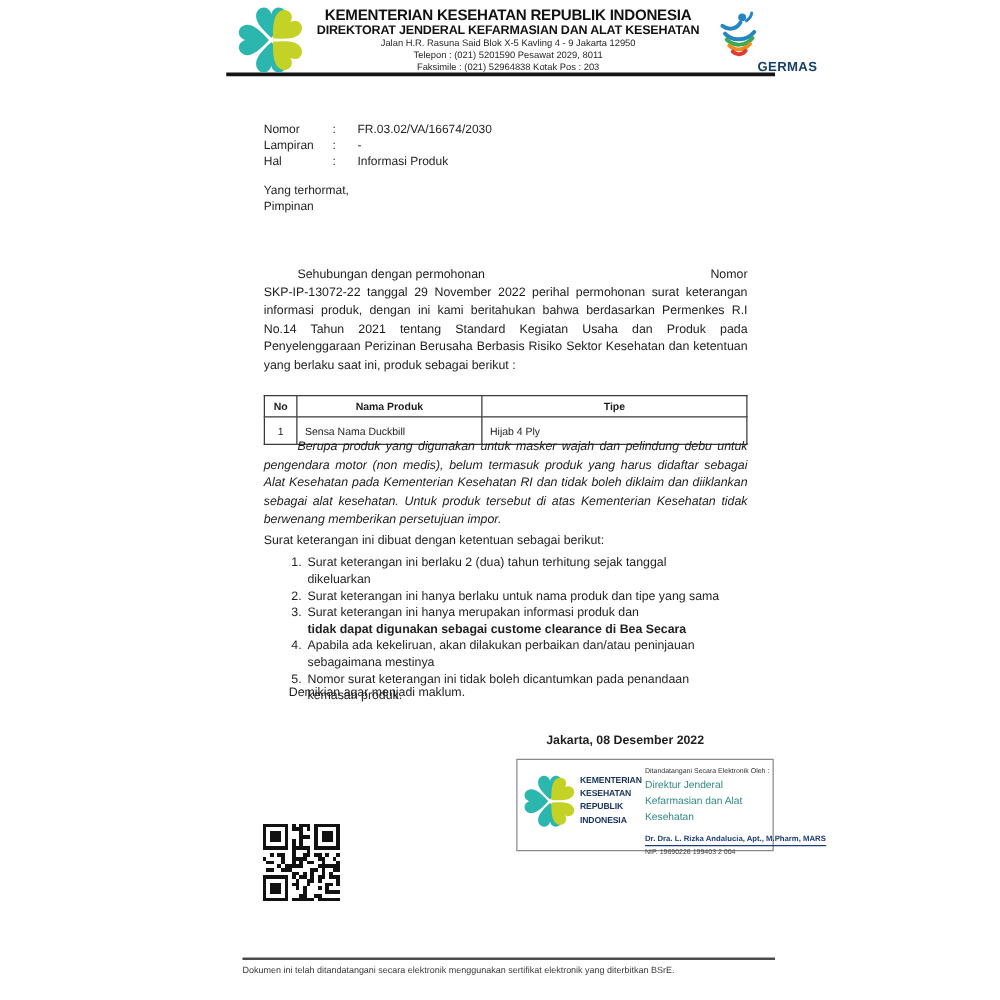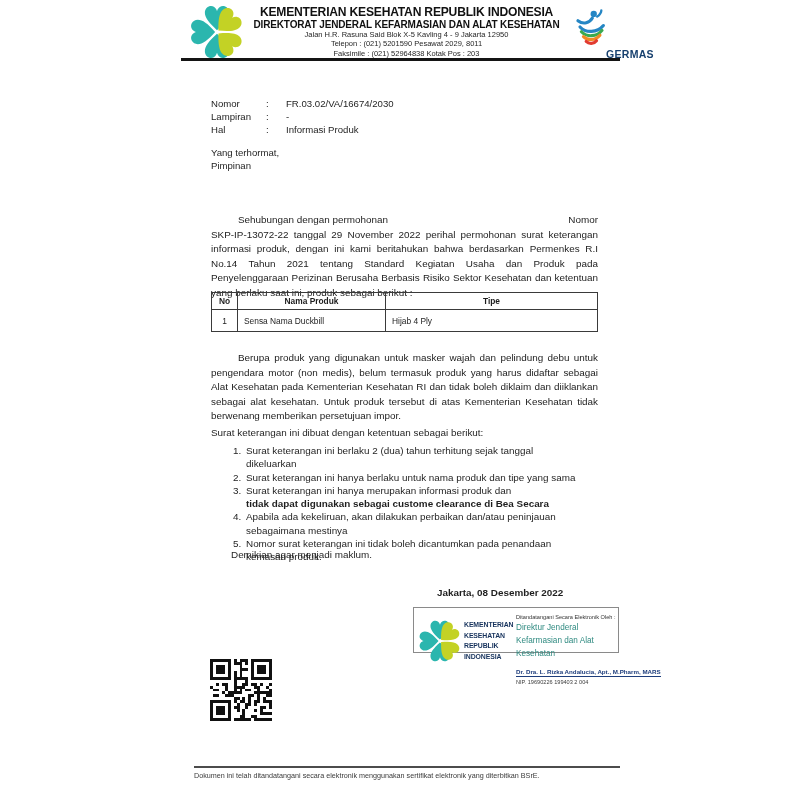--- a/index.html
+++ b/index.html
@@ -22,43 +22,43 @@
   
   .meta { position: absolute; left: 30px; top: 97px; font-size: 9.6px; line-height: 13.2px; }
   .meta-row { display: grid; grid-template-columns: 55px 20px auto; }
   .recipient { position: absolute; left: 30px; top: 146px; font-size: 9.6px; line-height: 13.2px; }
 
   
   .bodytext { font-size: 9.9px; line-height: 14.55px; text-align: justify; color: #1c1c1c; }
   .p1 { position: absolute; left: 30px; top: 213px; width: 387px; }
   .p1-first { display: flex; justify-content: space-between; padding-left: 27px; }
   .p2 { position: absolute; left: 30px; top: 351px; width: 387px; }
-  .p2 .firstline-indent { text-indent: 27px; }
+  .p2 .firstline-indent { text-indent: 27px; font-style: italic; }
   .terms-intro { position: absolute; left: 30px; top: 427px; width: 387px; font-size: 9.9px; }
   .closing { position: absolute; left: 30px; top: 549px; font-size: 9.9px; margin-left: 20px; }
 
   
-  .ptable { position: absolute; left: 30px; top: 292px; width: 387px; border-collapse: collapse;
+  .ptable { position: absolute; left: 30px; top: 316px; width: 387px; border-collapse: collapse;
             font-size: 8.4px; color: #1c1c1c; }
   .ptable th, .ptable td { border: 1px solid #3a3a3a; }
   .ptable th { font-weight: bold; height: 17px; text-align: center; }
   .ptable td { height: 22px; padding: 0 6px; }
   .col-no { width: 26px; }
   .col-nama { width: 148px; }
   .cell-center { text-align: center; }
 
   
   .terms { position: absolute; left: 30px; top: 444px; width: 370px; }
   .terms ol { margin-left: 33px; font-size: 9.9px; line-height: 13.3px; }
   .terms li { padding-left: 2px; }
   .bold { font-weight: bold; }
 
   
   .sig-date { position: absolute; left: 256px; top: 587px; font-size: 9.9px; font-weight: bold; }
-  .stamp { position: absolute; left: 232px; top: 607px; width: 206px; height: 46px;
+  .stamp { position: absolute; left: 232px; top: 607px; width: 206px; height: 74px;
            border: 1px solid #8a8a8a; background: #fff; }
   .stamp-logo { position: absolute; left: 4px; top: 11px; width: 44px; height: 44px; }
   .stamp-org { position: absolute; left: 50px; top: 12px; font-size: 6.9px; font-weight: bold;
                color: #16325c; line-height: 10.5px; letter-spacing: -0.1px; }
   .stamp-right { position: absolute; left: 102px; top: 5px; width: 100px; }
   .stamp-signedby { font-size: 5.6px; color: #333; line-height: 8px; }
   .stamp-title { font-size: 8.2px; color: #2f8a80; line-height: 13px; }
   .stamp-name { font-size: 6.2px; font-weight: bold; color: #1d3d7c; line-height: 9px;
                 border-bottom: 0.8px solid #1d3d7c; display: inline-block; margin-top: 3px; white-space: nowrap; }
   .stamp-nip { font-size: 5.6px; color: #3c3c3c; line-height: 8px; }

